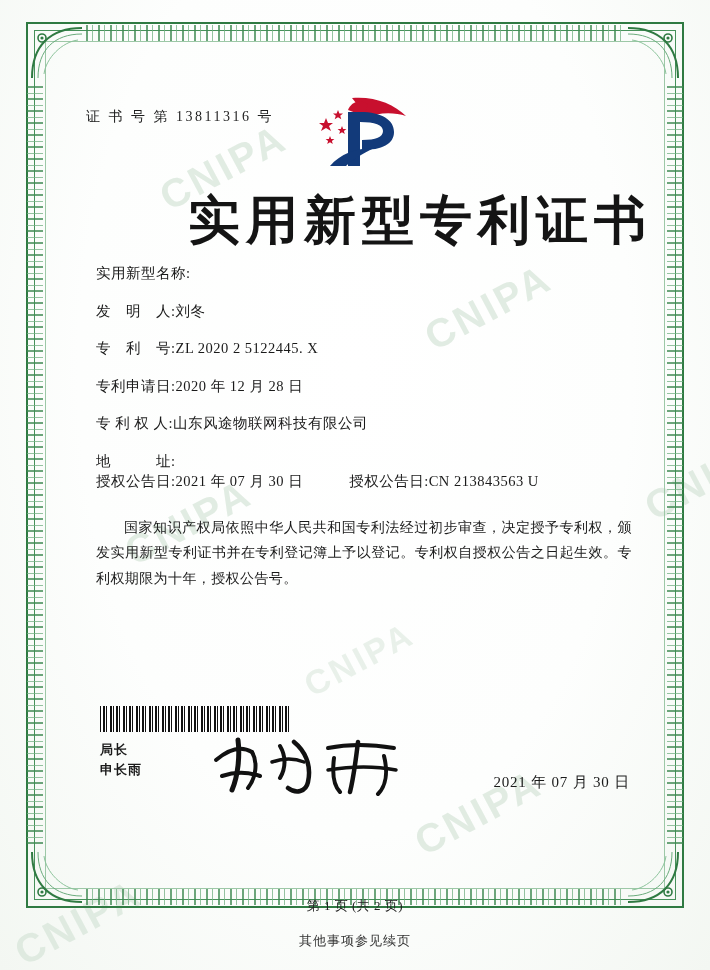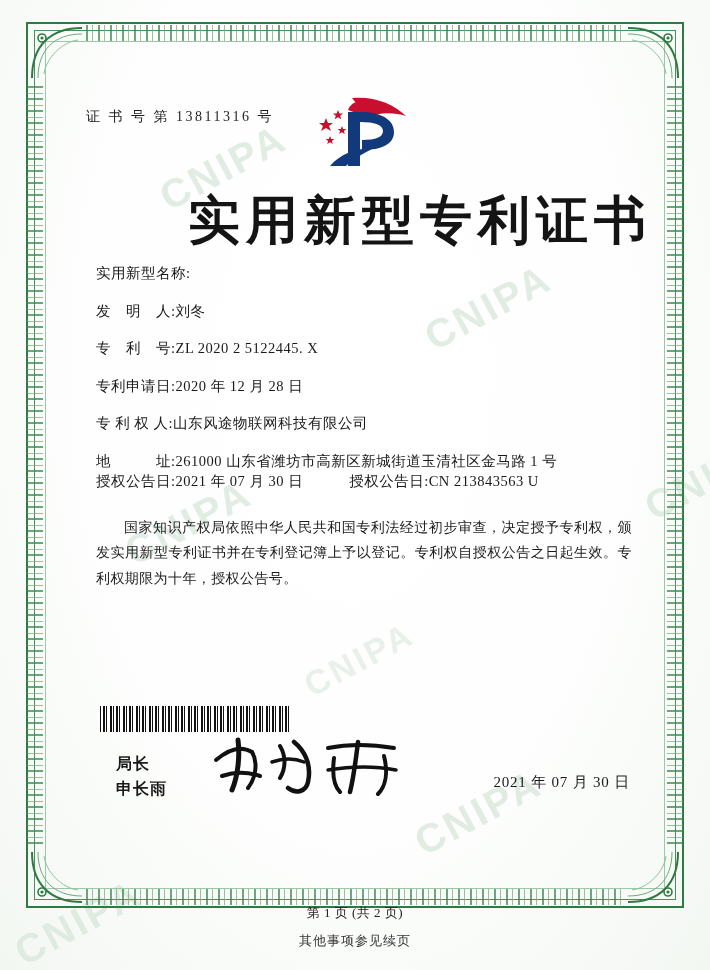--- a/index.html
+++ b/index.html
@@ -230,26 +230,25 @@
     background-image: repeating-linear-gradient(90deg,
       #111 0px, #111 1px, #fff 1px, #fff 3px,
       #111 3px, #111 5px, #fff 5px, #fff 6px,
       #111 6px, #111 7px, #fff 7px, #fff 10px,
       #111 10px, #111 12px, #fff 12px, #fff 13px);
   }
 
   .sign-block {
     position: absolute;
     left: 42px;
-    bottom: 72px;
-    font-size: 16px;
+    bottom: 94px;
+    font-size: 13px;
     line-height: 1.55;
     letter-spacing: 1px;
     font-weight: bold;
-    margin-left: 16px;
   }
   .signature {
     position: absolute;
     left: 150px;
     bottom: 72px;
     width: 220px;
     height: 72px;
   }
   .issue-date {
     position: absolute;
@@ -395,21 +394,20 @@
         <span class="val">2020 年 12 月 28 日</span>
       </div>
 
       <div class="row">
         <span class="lbl">专 利 权 人:</span>
         <span class="val">山东风途物联网科技有限公司</span>
       </div>
 
       <div class="row tight">
         <span class="lbl">地　　　址:</span>
-        <span class="val">261000  山东省潍坊市高新区新城街道玉清社区金马路 1 号</span>
       </div>
 
       <div class="row two">
         <span class="lbl">授权公告日:</span>
         <span class="val">2021 年 07 月 30 日</span>
         <span class="gap"></span>
         <span class="lbl">授权公告日:</span>
         <span class="val">CN 213843563 U</span>
       </div>
 
@@ -438,15 +436,15 @@
           <path d="M126 28 C124 44 126 56 132 62" stroke-width="4"></path>
           <path d="M176 26 C180 42 178 56 170 64" stroke-width="4"></path>
           <path d="M120 40 C144 36 168 36 188 40" stroke-width="3.5"></path>
         </g>
       </svg>
     </div>
 
     <div class="issue-date">2021 年 07 月 30 日</div>
   </div>
 
-  <div class="page-num" style="bottom:48px;">第 1 页 (共 2 页)</div>
+  <div class="page-num" style="bottom:55px;">第 1 页 (共 2 页)</div>
   <div class="footnote">其他事项参见续页</div>
 </div>
 
 </body></html>

